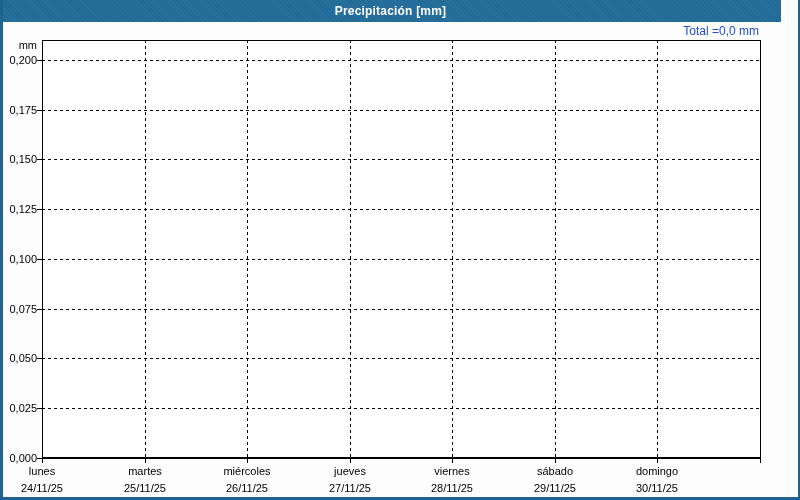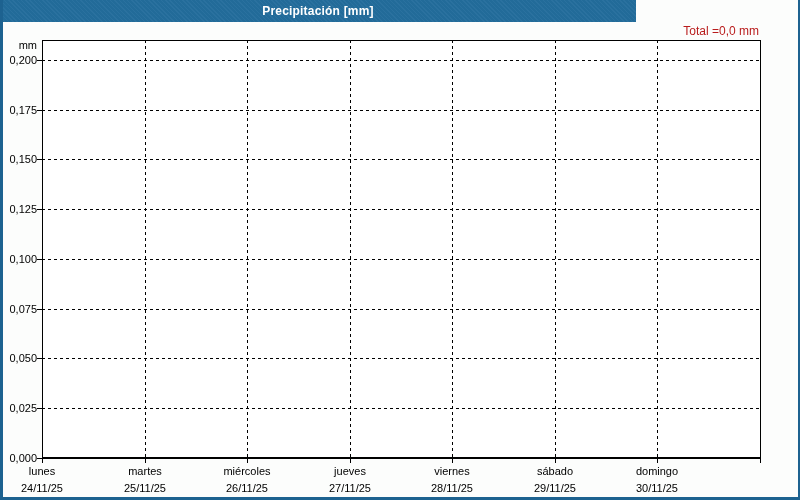--- a/index.html
+++ b/index.html
@@ -1,24 +1,24 @@
 <!DOCTYPE html>
 <html><head>
 <meta charset="utf-8">
 <style>
   html,body{margin:0;padding:0;}
   body{width:800px;height:500px;font-family:"Liberation Sans",sans-serif;}
   .window{position:relative;width:800px;height:500px;background:#fcfdfc;overflow:hidden;}
   .frame{position:absolute;inset:0;border-left:3px solid #1d6290;border-right:2px solid #1d6290;
          border-bottom:3px solid #1d6290;pointer-events:none;z-index:5;}
-  .titlebar{position:absolute;top:0;left:0;width:636px;height:22px;
+  .titlebar{position:absolute;top:0;left:0;width:781px;height:22px;
             background:repeating-linear-gradient(45deg,#2a719f 0 1px,#226b99 1px 3px);
             display:flex;align-items:center;justify-content:center;z-index:4;}
   .titlebar .title{color:#ffffff;font-size:12px;font-weight:bold;letter-spacing:0.2px;}
-  .total{position:absolute;top:24px;right:41px;font-size:12px;color:#b91c1c;z-index:3;text-align:center;}
+  .total{position:absolute;top:24px;right:41px;font-size:12px;color:#1d4ed8;z-index:3;text-align:center;}
   svg.chart{position:absolute;left:0;top:0;width:800px;height:500px;z-index:1;}
   svg.chart text{font-family:"Liberation Sans",sans-serif;}
 </style>
 </head>
 <body>
 
 <div class="window">
   <div class="titlebar">
     <span class="title">Precipitación [mm]</span>
   </div>

